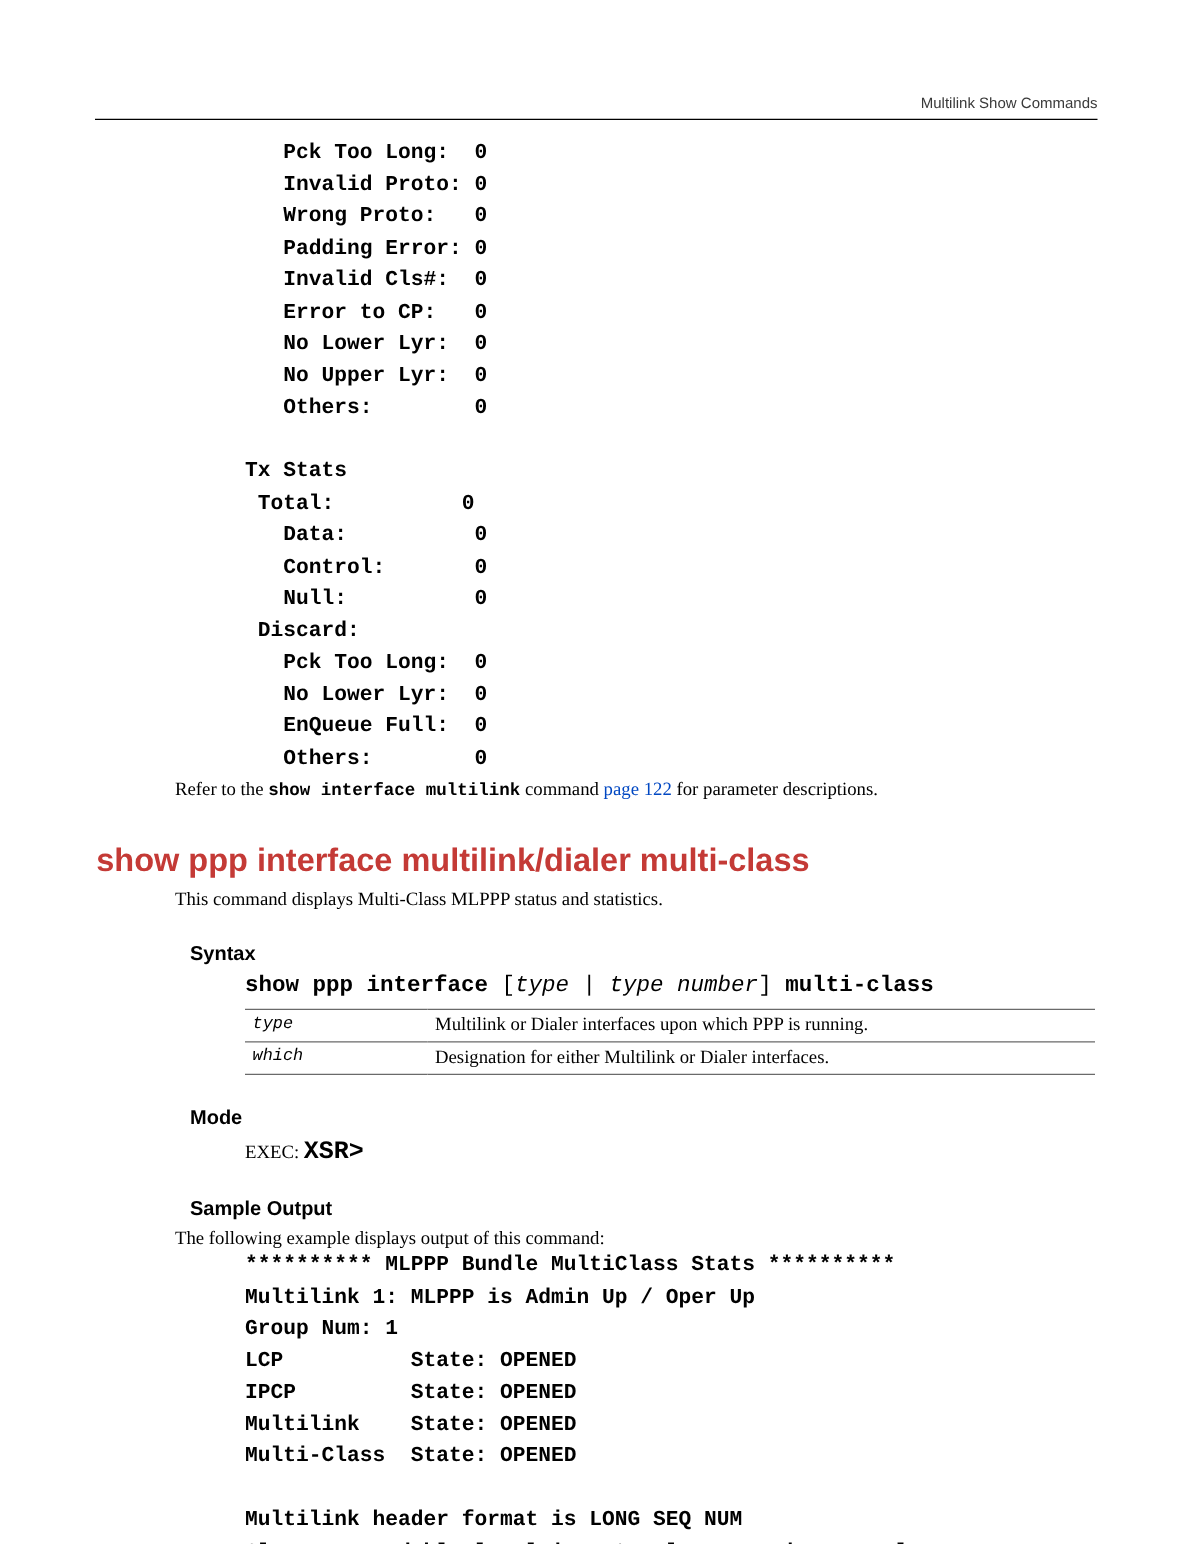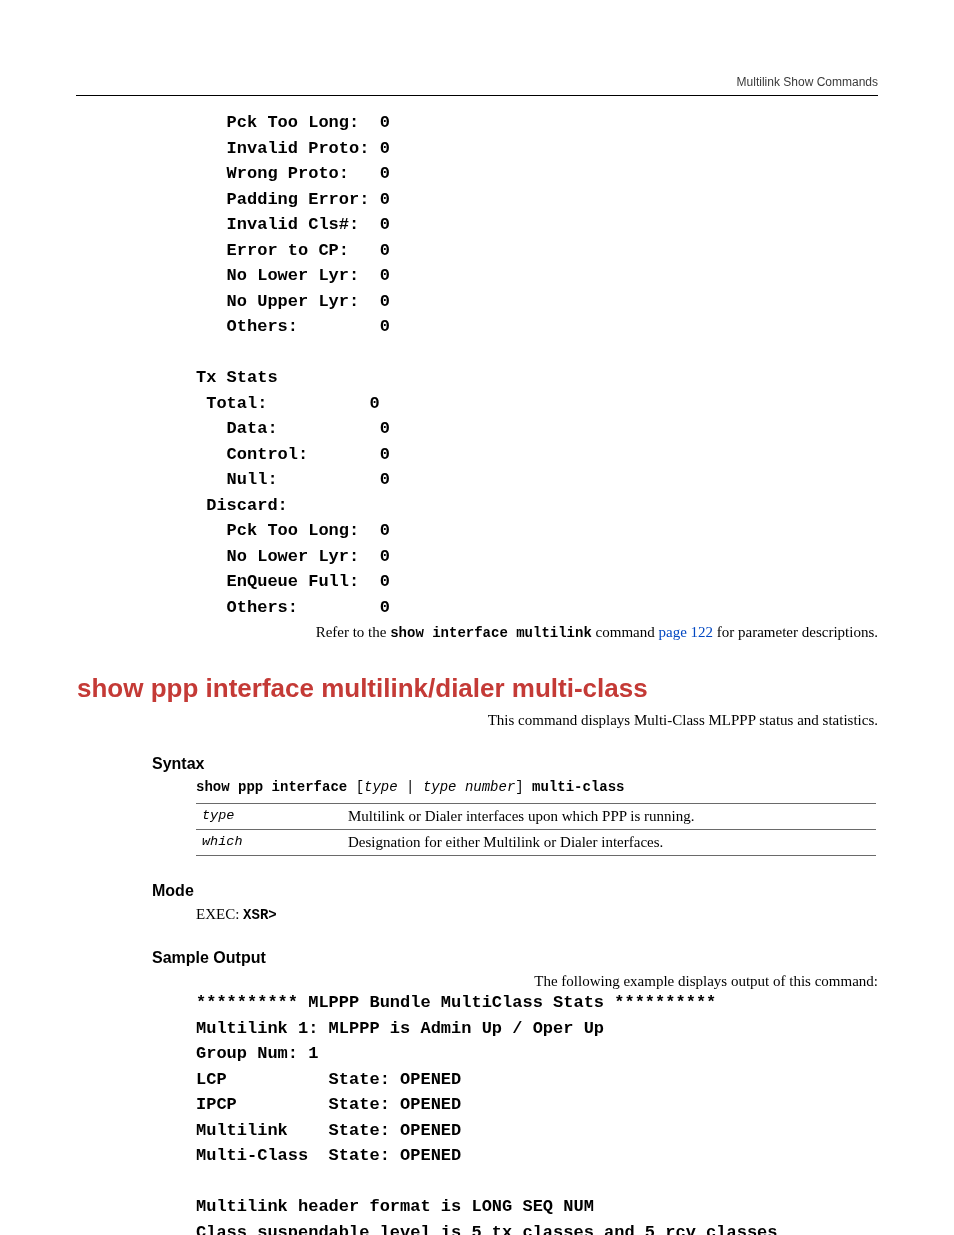--- a/index.html
+++ b/index.html
@@ -29,24 +29,23 @@
   }
   pre.cli {
     font-family: "Courier New", Courier, monospace;
     font-size: 17px;
     font-weight: bold;
     line-height: 1.5;
     margin: 0 0 2px 120px;
     white-space: pre;
   }
   .body-text {
-    margin: 4px 0 0 120px;
+    margin: 4px 0 0 64px;
     font-family: Georgia, "Times New Roman", serif;
     font-size: 15px;
-    text-align: right;
   }
   .body-text .mono {
     font-family: "Courier New", Courier, monospace;
     font-weight: bold;
     font-size: 14px;
   }
   .link {
     color: #0047c2;
   }
   h1.cmd-title {
@@ -58,21 +57,21 @@
   }
   h3.sect {
     font-family: Arial, Helvetica, sans-serif;
     font-size: 16px;
     font-weight: bold;
     color: #000000;
     margin: 26px 0 6px 76px;
   }
   .syntax-line {
     font-family: "Courier New", Courier, monospace;
-    font-size: 14px;
+    font-size: 18px;
     margin: 4px 0 8px 120px;
   }
   .syntax-line .b { font-weight: bold; }
   .syntax-line .i { font-style: italic; }
   .param-table {
     border-collapse: collapse;
     margin: 0 0 0 120px;
     width: 680px;
     font-family: Georgia, "Times New Roman", serif;
     font-size: 15px;
@@ -90,21 +89,21 @@
     width: 130px;
   }
   .mode-line {
     margin: 4px 0 0 120px;
     font-family: Georgia, "Times New Roman", serif;
     font-size: 15px;
   }
   .mode-line .mono {
     font-family: "Courier New", Courier, monospace;
     font-weight: bold;
-    font-size: 14px;
+    font-size: 20px;
     margin-top: 45px;
   }
   .footer {
     font-family: Arial, Helvetica, sans-serif;
     font-size: 11.5px;
     text-align: right;
     margin-top: 28px;
     color: #222;
   }
 </style>

